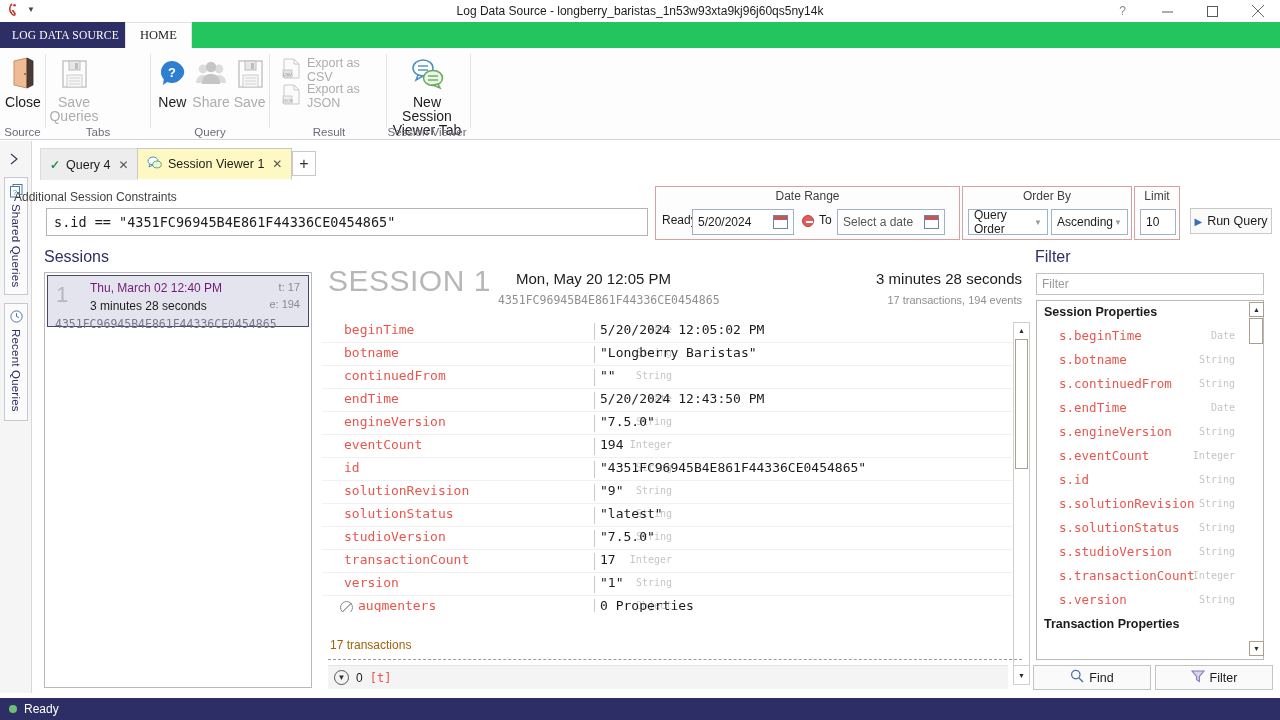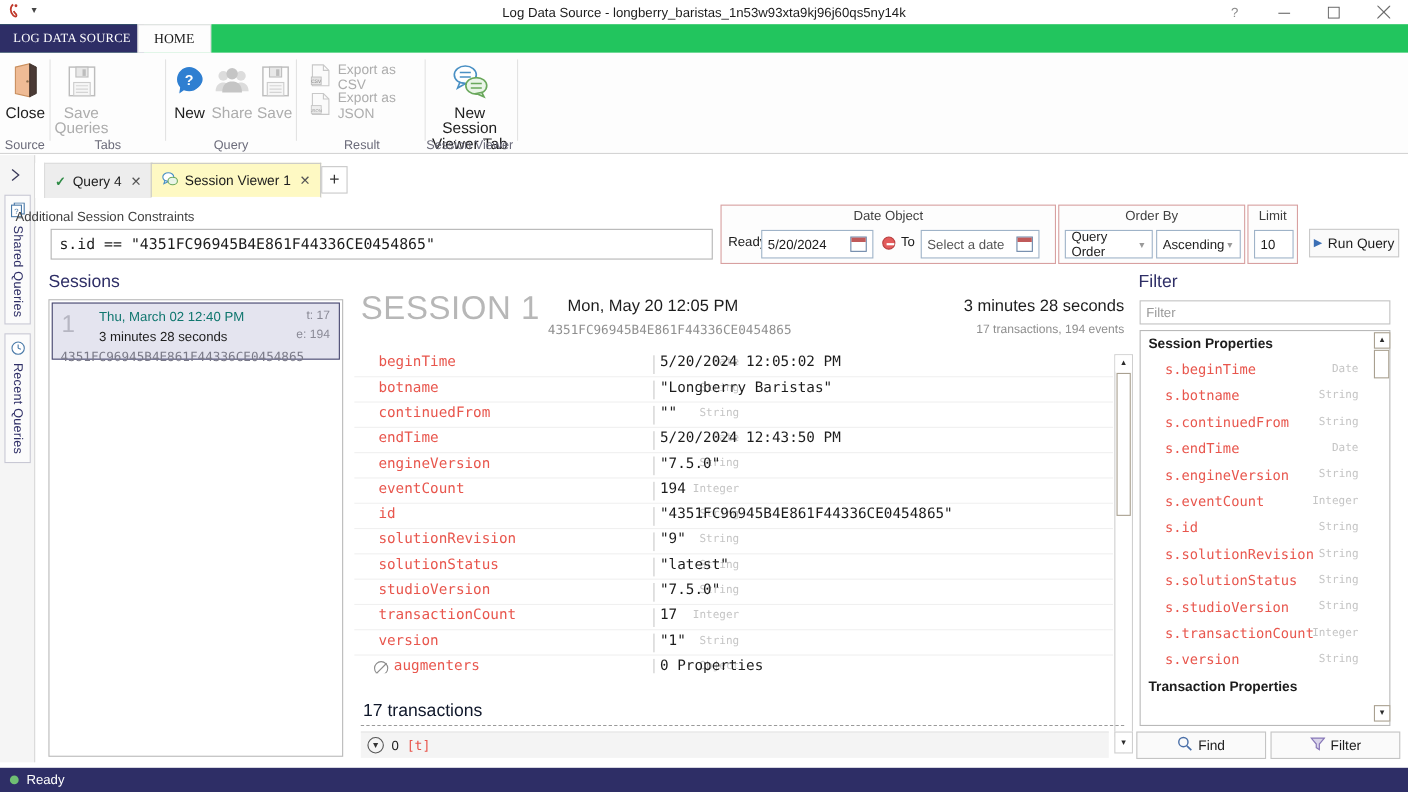--- a/index.html
+++ b/index.html
@@ -176,21 +176,21 @@
     border:1px solid #b9b9b9; background:#ffffff;
   }
   .session-item {
     position:relative; margin:2px; height:52px; background:#e4e4ef;
     border:1px solid #46466e; padding:3px 6px 0 6px;
   }
   .session-num {
     position:absolute; left:8px; top:6px; font-size:22px; color:#b6b6c2; line-height:26px;
   }
   .session-date {
-    position:absolute; left:42px; top:5px; font-size:12px; color:#0f766e;
+    position:absolute; left:42px; top:5px; font-size:12px; color:#701a75;
   }
   .session-dur {
     position:absolute; left:42px; top:23px; font-size:12px; color:#1c1c1c;
   }
   .session-t { position:absolute; right:8px; top:5px; font-size:11px; color:#8a8a96; }
   .session-e { position:absolute; right:8px; top:22px; font-size:11px; color:#8a8a96; }
   .session-id {
     position:absolute; left:7px; top:41px; font-size:11.5px; color:#7a7a88;
     font-family:"DejaVu Sans Mono", monospace;
   }
@@ -240,21 +240,21 @@
   .prow.obj .prow-name { left:36px; }
   .prow-nullicon {
     position:absolute; left:18px; top:5px; width:13px; height:13px;
     border:1.3px solid #8a8a8a; border-radius:50%;
   }
   .prow-nullicon::after {
     content:""; position:absolute; left:5px; top:-1.2px; width:1.3px; height:14px;
     background:#8a8a8a; transform:rotate(45deg);
   }
   .txn-count {
-    position:absolute; left:330px; top:638px; font-size:16px; color:#0f172a;
+    position:absolute; left:330px; top:638px; font-size:12px; color:#a16207;
   }
   .dashed-sep {
     position:absolute; left:328px; top:659px; width:694px; height:0;
     border-top:1px dashed #9a9a9a;
   }
   .txn-row {
     position:absolute; left:328px; top:665px; width:680px; height:24px;
     background:#f4f4f4; border-top:1px solid #e4e4e4; display:flex;
     align-items:center; gap:7px; padding-left:6px;
   }
@@ -553,21 +553,21 @@
       <span>Session Viewer 1</span>
       <span class="tclose">✕</span>
     </div>
     <div class="tab-add" style="left:260px;">+</div>
   </div>
 
   <div class="constraints-label">Additional Session Constraints</div>
   <div class="constraints-input">s.id == "4351FC96945B4E861F44336CE0454865"</div>
 
   <div class="qpanel" style="left:655px; width:305px; height:54px;">
-    <div class="qpanel-title">Date Object</div>
+    <div class="qpanel-title">Date Range</div>
     <span style="position:absolute; left:6px; top:26px; font-size:12px; color:#1c1c1c;">Ready</span>
     <div class="qfield" style="left:36px; top:22px; width:102px; justify-content:space-between;">
       <span>5/20/2024</span>
       <span class="cal-icon"></span>
     </div>
     <span class="rec-dot" style="left:146px; top:28px;"></span>
     <span style="position:absolute; left:163px; top:26px; font-size:12px; color:#1c1c1c;">To</span>
     <div class="qfield placeholder" style="left:181px; top:22px; width:108px; justify-content:space-between;">
       <span>Select a date</span>
       <span class="cal-icon"></span>

